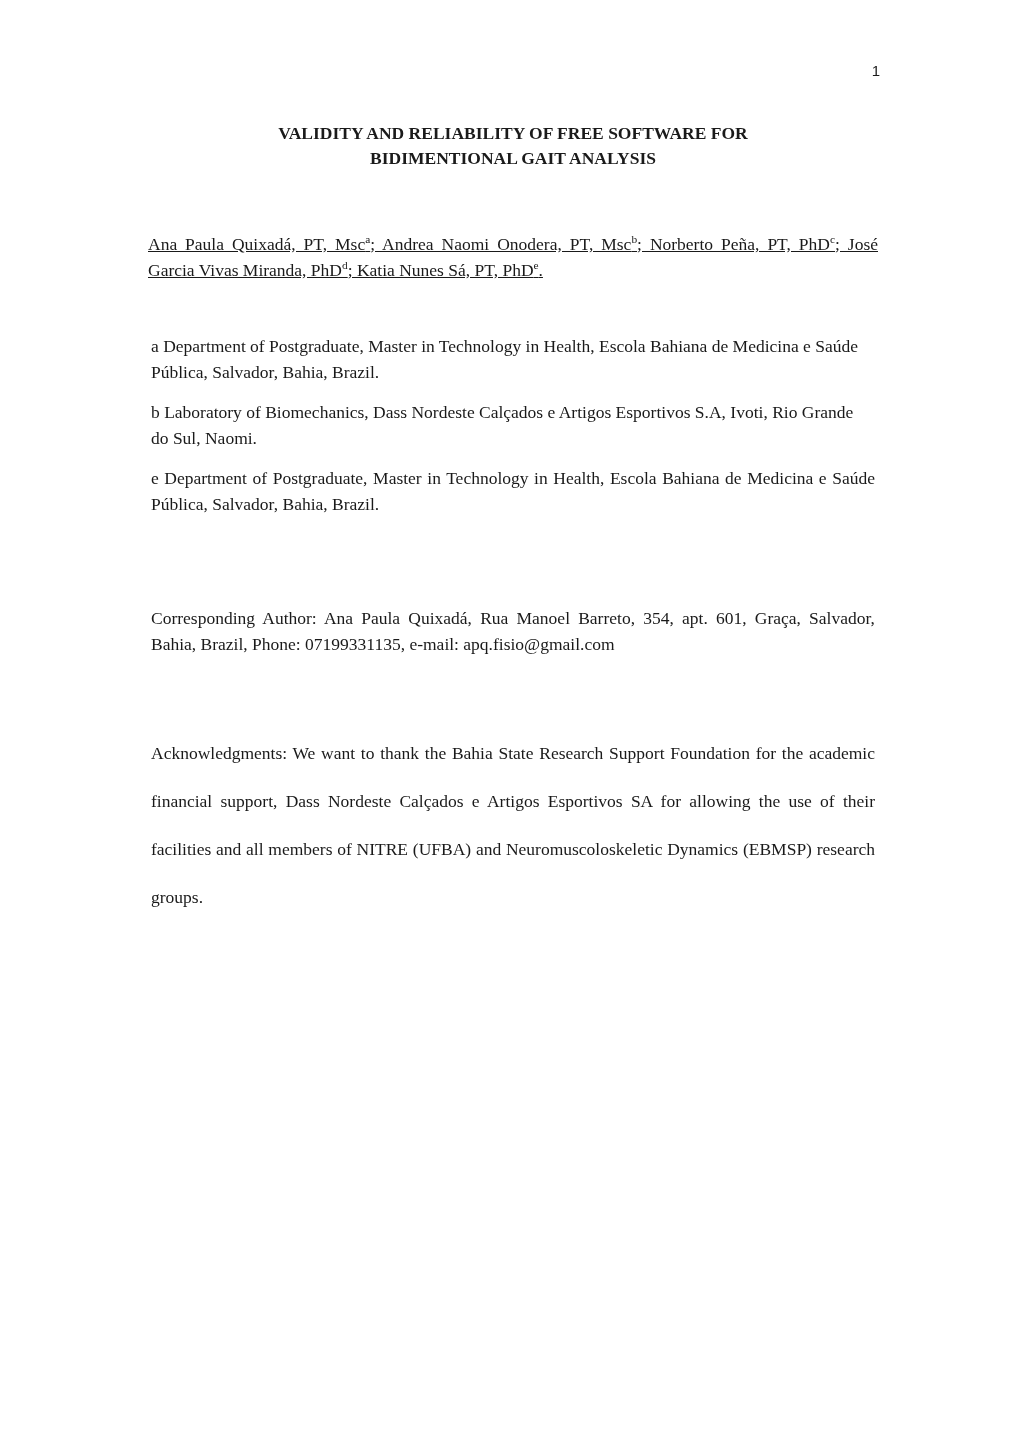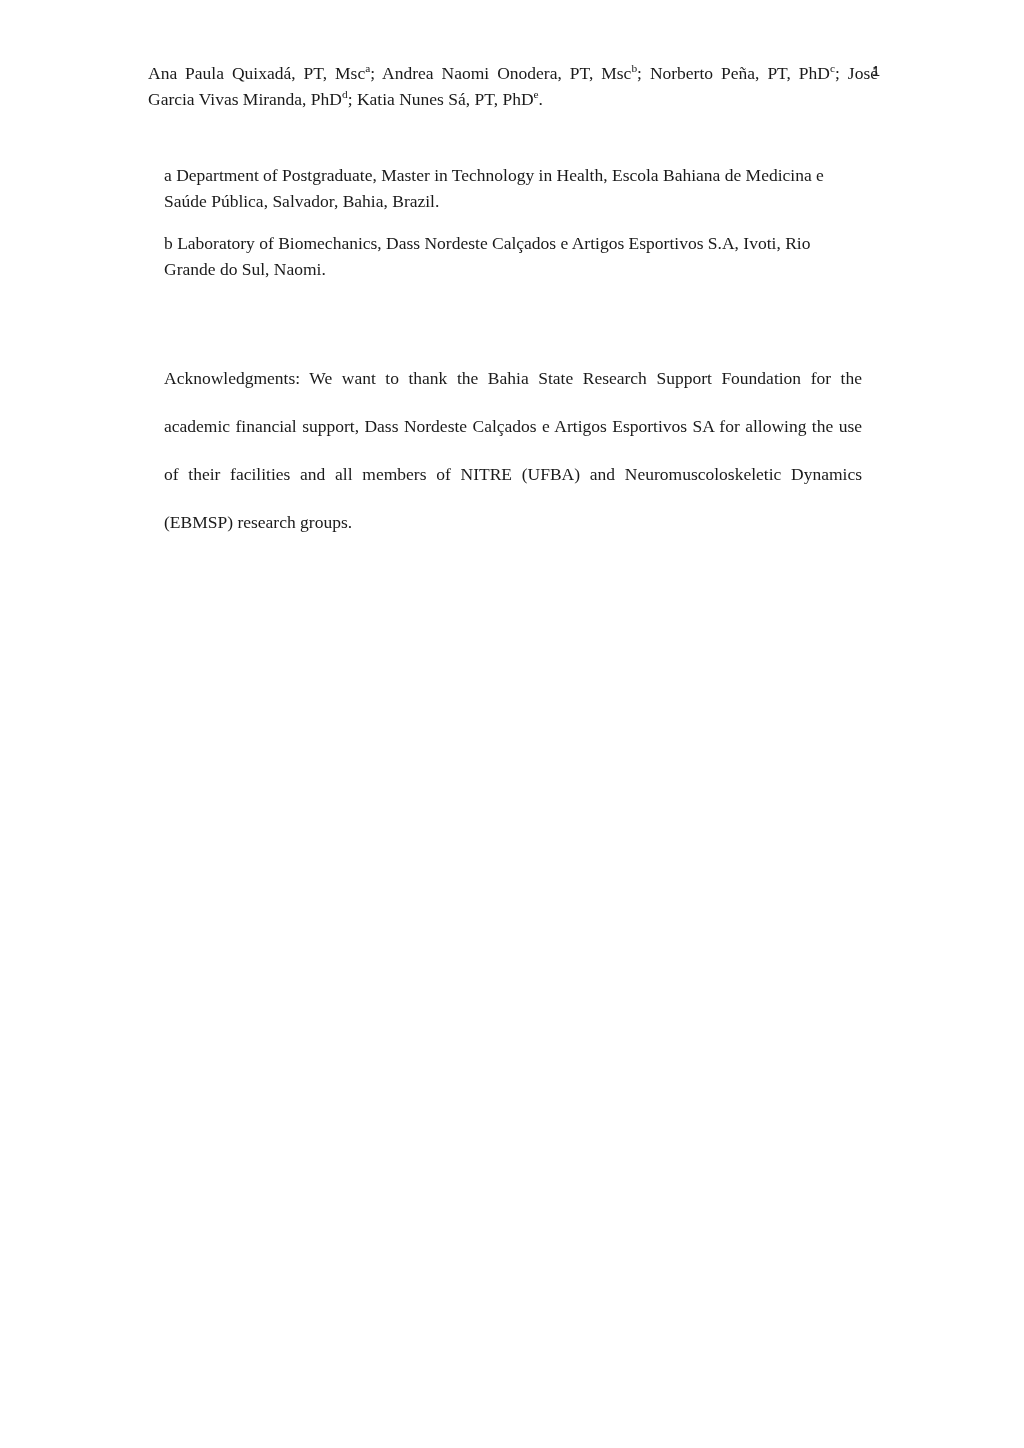--- a/index.html
+++ b/index.html
@@ -35,27 +35,28 @@
   .title {
     margin: 121px 0 0 0;
     text-align: center;
     font-weight: bold;
     font-size: 17.5px;
     line-height: 25px;
   }
   .authors {
     margin: 60px 0 0 0;
     text-align: justify;
+    text-decoration: underline;
   }
   sup {
     font-size: 65%;
     line-height: 0;
     vertical-align: super;
   }
-  p { margin: 16px; }
+  p { margin: 3px; }
   .aff-first { margin-top: 50px; }
   .aff { margin-top: 14px; }
   .align-left { text-align: left; }
   .align-justify { text-align: justify; }
   .corresponding {
     margin-top: 88px;
     text-align: justify;
   }
   .acknowledgments {
     margin-top: 72px;
@@ -66,27 +67,33 @@
 </style>
 </head>
 <body>
 
 <div class="page">
 
   <div class="page-number">1</div>
 
   <div class="content">
 
+    <div class="title">
+      <div>VALIDITY AND RELIABILITY OF FREE SOFTWARE FOR</div>
+      <div>BIDIMENTIONAL GAIT ANALYSIS</div>
+    </div>
 
     <p class="authors"><span>Ana Paula Quixadá, PT, Msc</span><sup>a</sup><span>; Andrea Naomi Onodera, PT, Msc</span><sup>b</sup><span>; Norberto Peña, PT, PhD</span><sup>c</sup><span>; José Garcia Vivas Miranda, PhD</span><sup>d</sup><span>; Katia Nunes Sá, PT, PhD</span><sup>e</sup><span>.</span></p>
 
     <p class="aff-first align-left">a Department of Postgraduate, Master in Technology in Health, Escola Bahiana de Medicina e Saúde Pública, Salvador, Bahia, Brazil.</p>
 
     <p class="aff align-left">b Laboratory of Biomechanics, Dass Nordeste Calçados e Artigos Esportivos S.A, Ivoti, Rio Grande do Sul, Naomi.</p>
 
 
 
+    <p class="aff align-justify">e Department of Postgraduate, Master in Technology in Health, Escola Bahiana de Medicina e Saúde Pública, Salvador, Bahia, Brazil.</p>
 
+    <p class="corresponding">Corresponding Author: Ana Paula Quixadá, Rua Manoel Barreto, 354, apt. 601, Graça, Salvador, Bahia, Brazil, Phone: 07199331135, e-mail: apq.fisio@gmail.com</p>
 
     <p class="acknowledgments">Acknowledgments: We want to thank the Bahia State Research Support Foundation for the academic financial support, Dass Nordeste Calçados e Artigos Esportivos SA for allowing the use of their facilities and all members of NITRE (UFBA) and Neuromuscoloskeletic Dynamics (EBMSP) research groups.</p>
 
   </div>
 </div>
 
 </body></html>

